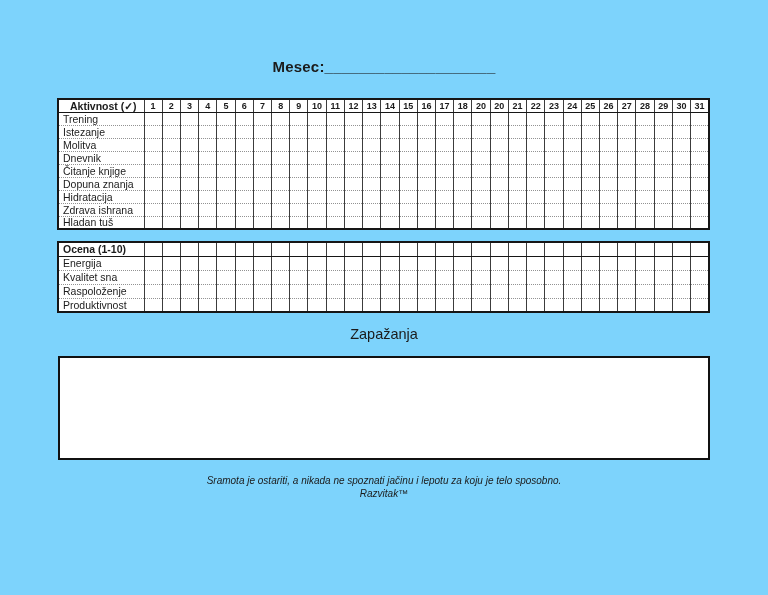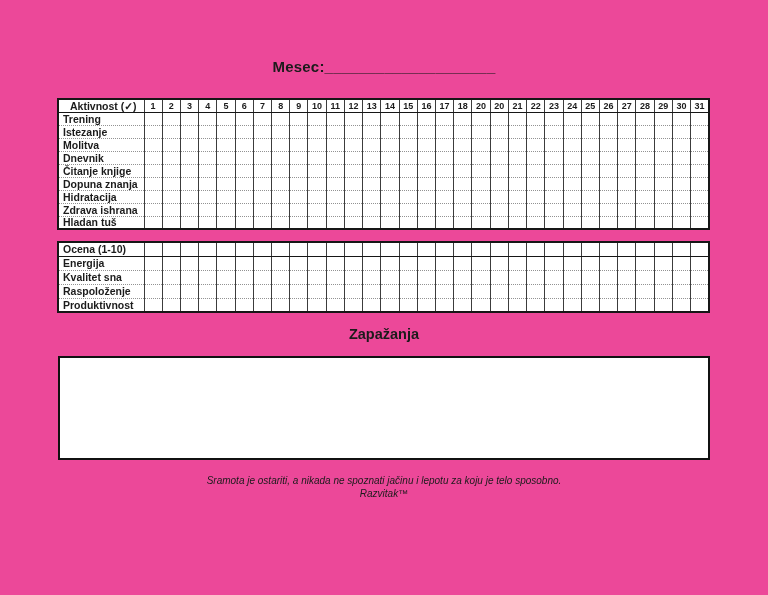--- a/index.html
+++ b/index.html
@@ -1,20 +1,20 @@
 <!DOCTYPE html>
 <html><head>
 <meta charset="utf-8">
 <style>
   html, body { margin: 0; padding: 0; background: #ffffff; }
   .page {
     position: relative;
     width: 768px;
     height: 595px;
-    background: #ec4899;
+    background: #7dd3fc;
     font-family: "Liberation Sans", sans-serif;
     color: #1b1b1b;
     overflow: hidden;
   }
   .title {
     position: absolute;
     top: 58px;
     left: 0;
     width: 100%;
     text-align: center;
@@ -45,32 +45,32 @@
     font-size: 9px;
     line-height: 10px;
     overflow: hidden;
     white-space: nowrap;
   }
   .tracker thead th { border-bottom: 1px solid #161616; font-weight: 700; text-align: center; }
   .tracker .label {
     text-align: left;
     padding-left: 4px;
     font-size: 10.5px;
-    font-weight: 700;
+    font-weight: 400;
   }
   #activity-table thead th.label { text-align: center; font-weight: 700; font-size: 10.5px; padding-left: 4px; margin-top: 6px; }
   #rating-table thead th.label  { text-align: left;  font-weight: 700; font-size: 10.5px; padding-left: 4px; margin-left: 24px; }
   .notes-heading {
     position: absolute;
     top: 326px;
     left: 0;
     width: 100%;
     text-align: center;
     font-size: 14.5px;
-    font-weight: 700;
+    font-weight: 400;
   }
   .notes-box {
     position: absolute;
     left: 58px;
     top: 356px;
     width: 648px;
     height: 100px;
     border: 2px solid #111111;
     background: #ffffff;
   }

